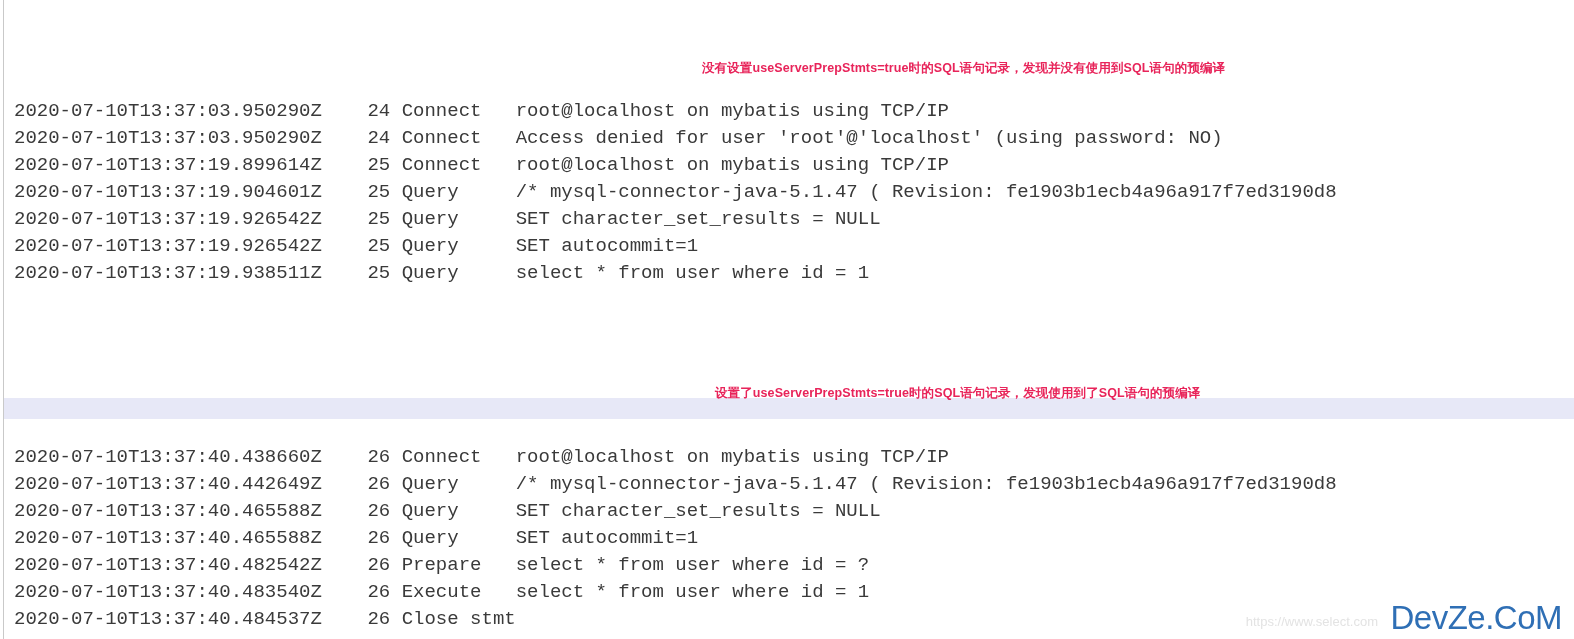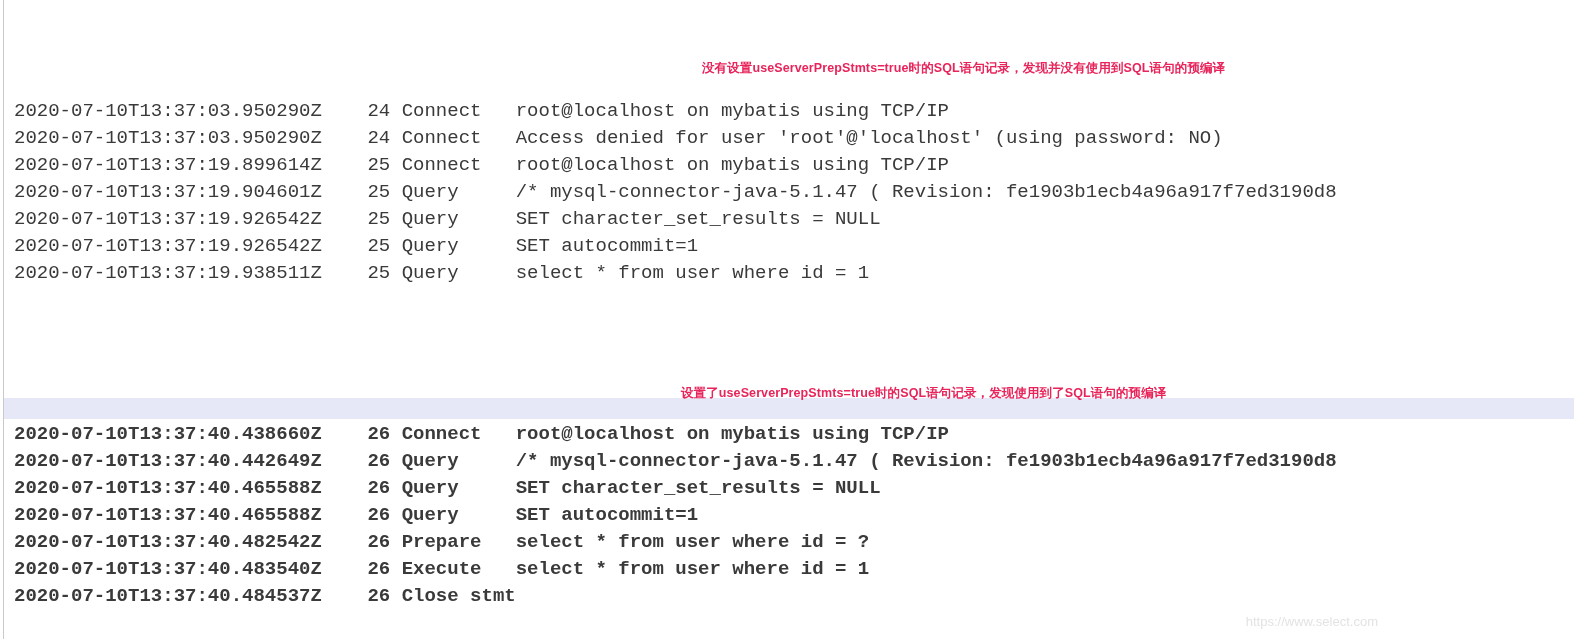--- a/index.html
+++ b/index.html
@@ -38,35 +38,35 @@
   .annotation {
     position: absolute;
     color: #e8245a;
     font-family: "Liberation Sans", sans-serif;
     font-size: 12.5px;
     font-weight: bold;
     letter-spacing: 0.1px;
     white-space: nowrap;
   }
   #annotation-1 { left: 702px; top: 60px; }
-  #annotation-2 { left: 681px; top: 385px; }
+  #annotation-2 { left: 715px; top: 385px; }
 
   .log-block {
     position: absolute;
     left: 0;
     width: 1404px;
     overflow: hidden;
     font-family: "Liberation Mono", "DejaVu Sans Mono", monospace;
     font-size: 19px;
     line-height: 27px;
     color: #3a3a3a;
     white-space: pre;
   }
   #log-block-1 { top: 98px; }
-  #log-block-2 { top: 421px; font-weight: bold; }
+  #log-block-2 { top: 444px; }
 
   .log-line {
     white-space: pre;
     padding-left: 14px;
     height: 27px;
   }
 
   
   #watermark {
     position: absolute;
@@ -108,14 +108,15 @@
 
 <div class="annotation" id="annotation-1">没有设置useServerPrepStmts=true时的SQL语句记录，发现并没有使用到SQL语句的预编译</div>
 
 <div class="log-block" id="log-block-1"><div class="log-line">2020-07-10T13:37:03.950290Z    24 Connect   root@localhost on mybatis using TCP/IP</div><div class="log-line">2020-07-10T13:37:03.950290Z    24 Connect   Access denied for user 'root'@'localhost' (using password: NO)</div><div class="log-line">2020-07-10T13:37:19.899614Z    25 Connect   root@localhost on mybatis using TCP/IP</div><div class="log-line">2020-07-10T13:37:19.904601Z    25 Query     /* mysql-connector-java-5.1.47 ( Revision: fe1903b1ecb4a96a917f7ed3190d8</div><div class="log-line">2020-07-10T13:37:19.926542Z    25 Query     SET character_set_results = NULL</div><div class="log-line">2020-07-10T13:37:19.926542Z    25 Query     SET autocommit=1</div><div class="log-line">2020-07-10T13:37:19.938511Z    25 Query     select * from user where id = 1</div></div>
 
 <div class="annotation" id="annotation-2">设置了useServerPrepStmts=true时的SQL语句记录，发现使用到了SQL语句的预编译</div>
 
 <div class="log-block" id="log-block-2"><div class="log-line">2020-07-10T13:37:40.438660Z    26 Connect   root@localhost on mybatis using TCP/IP</div><div class="log-line">2020-07-10T13:37:40.442649Z    26 Query     /* mysql-connector-java-5.1.47 ( Revision: fe1903b1ecb4a96a917f7ed3190d8</div><div class="log-line">2020-07-10T13:37:40.465588Z    26 Query     SET character_set_results = NULL</div><div class="log-line">2020-07-10T13:37:40.465588Z    26 Query     SET autocommit=1</div><div class="log-line">2020-07-10T13:37:40.482542Z    26 Prepare   select * from user where id = ?</div><div class="log-line">2020-07-10T13:37:40.483540Z    26 Execute   select * from user where id = 1</div><div class="log-line">2020-07-10T13:37:40.484537Z    26 Close stmt</div></div>
 
 <div id="watermark">
+  <div id="watermark-en">DevZe.CoM</div>
 </div>
 <div id="watermark-url">https://www.select.com</div>
 
 </body></html>

